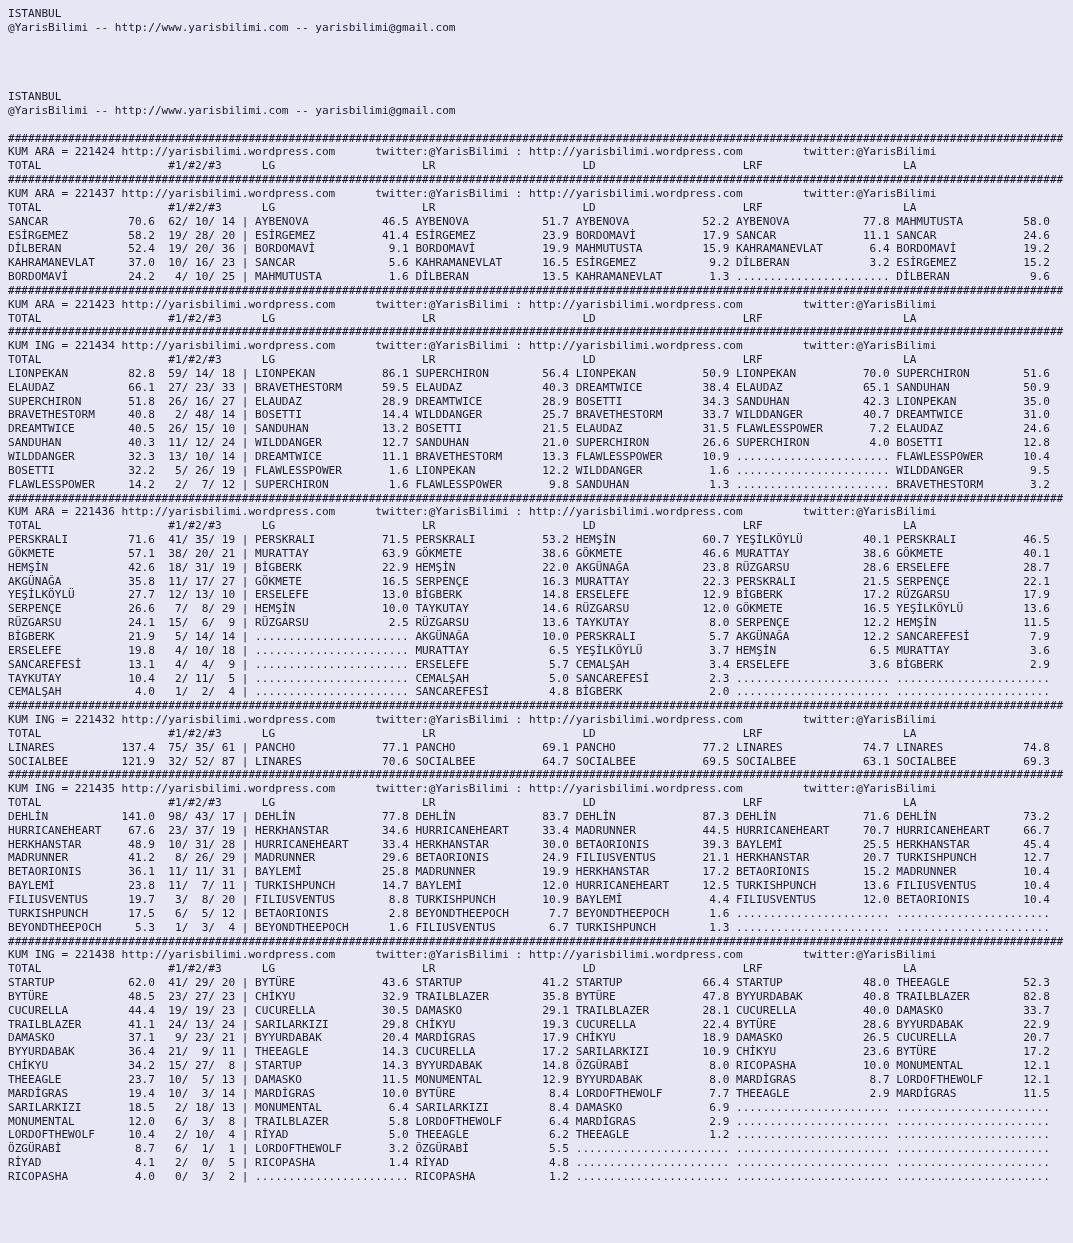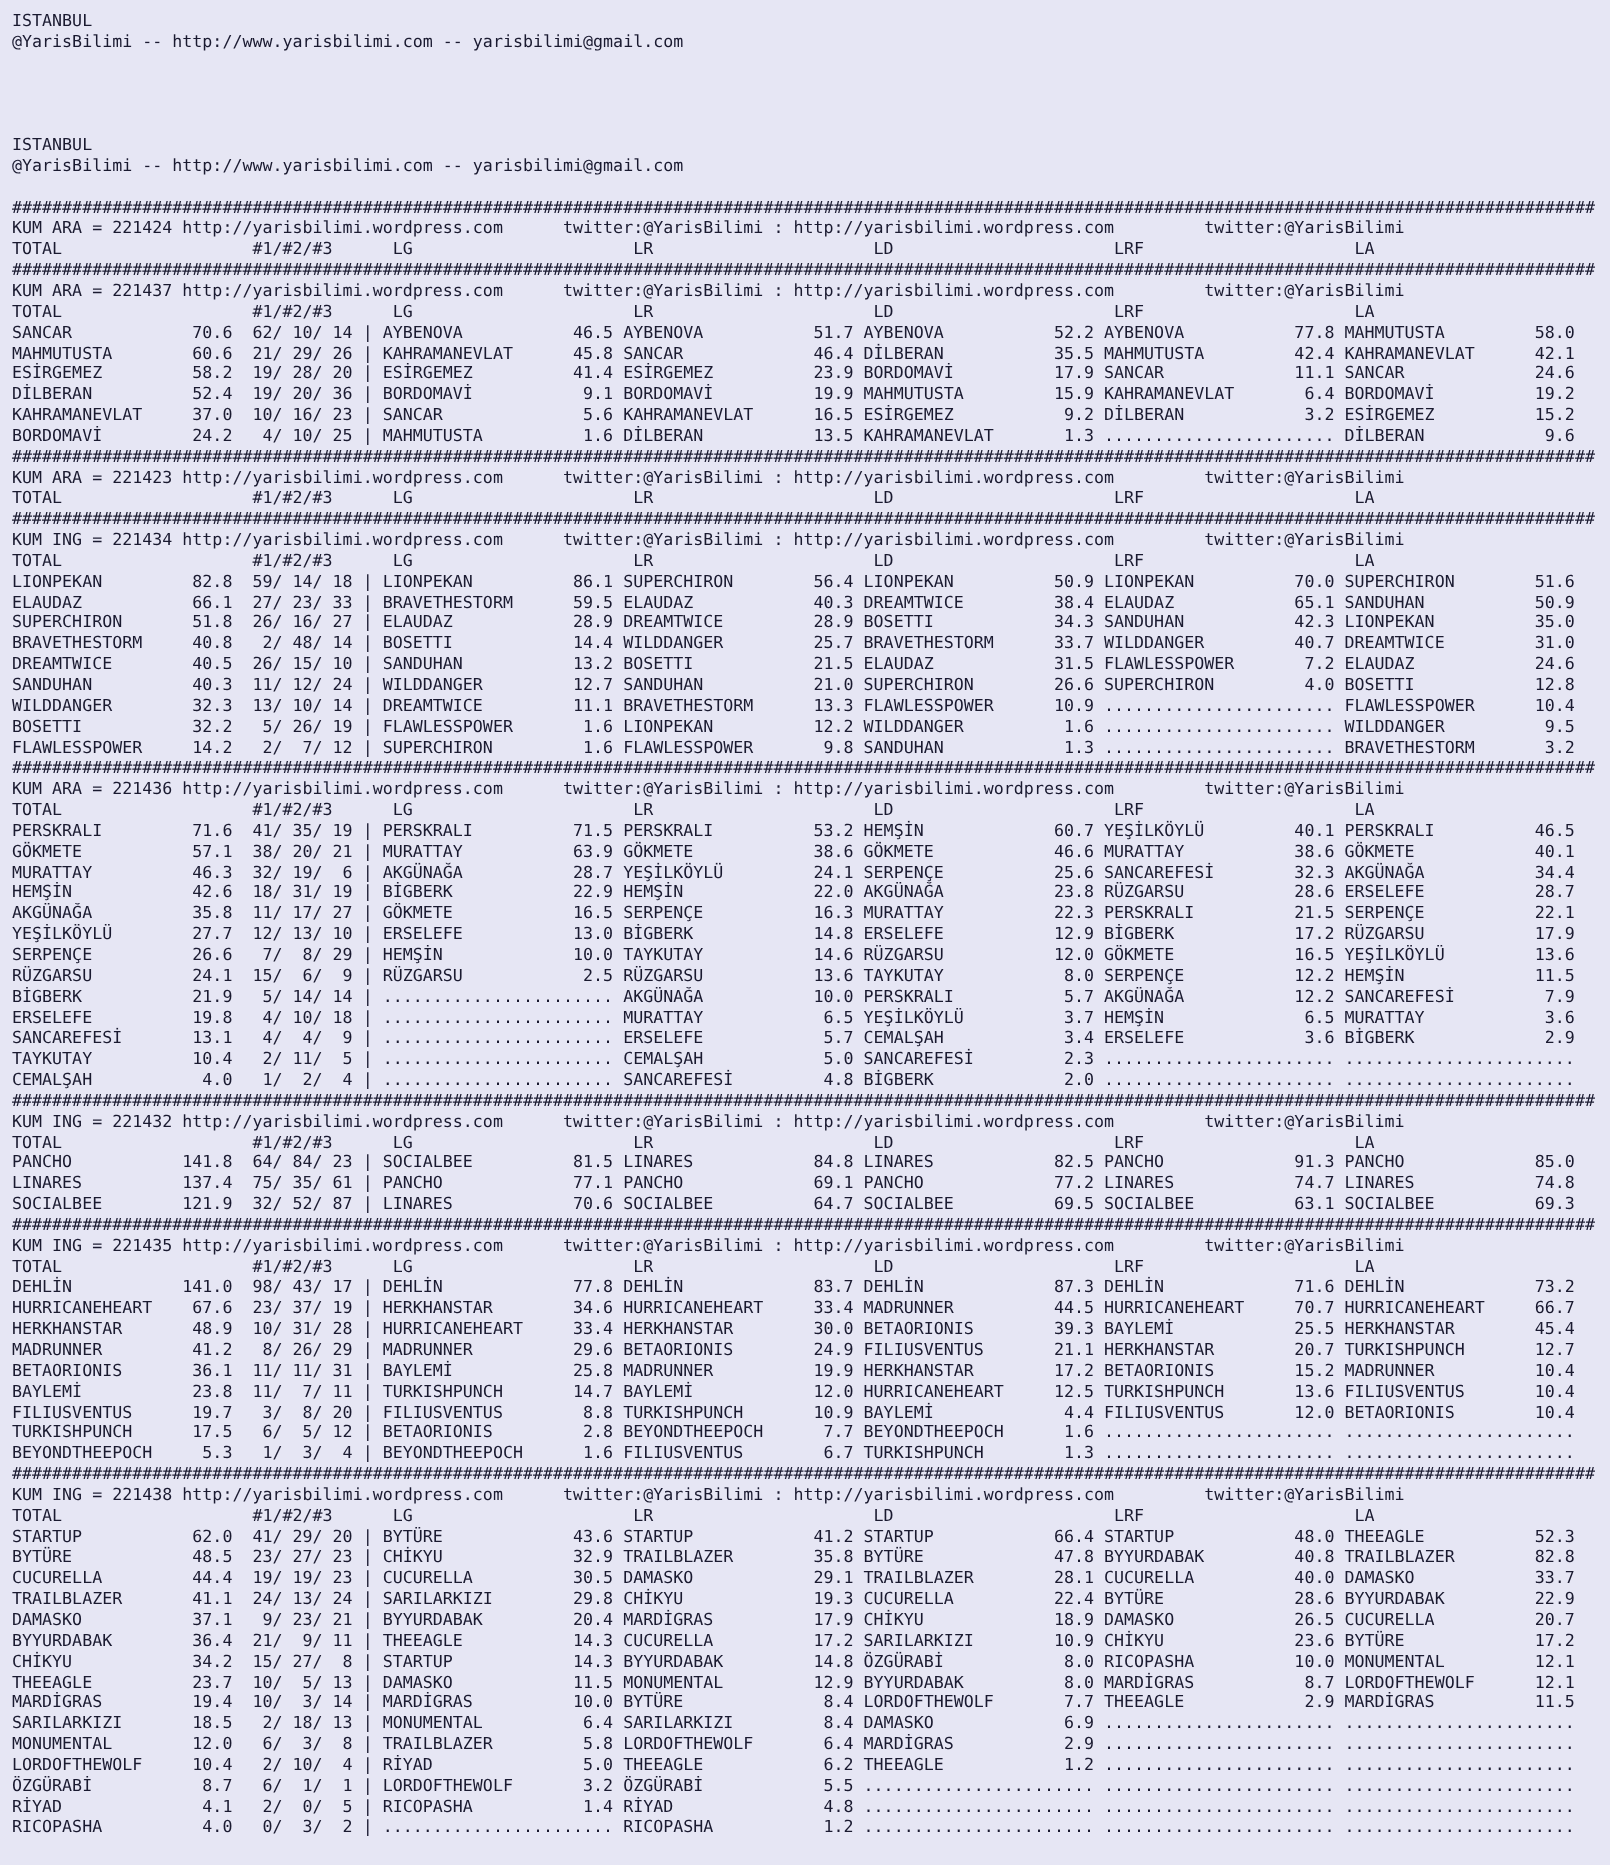--- a/index.html
+++ b/index.html
@@ -37,21 +37,20 @@
   <div class="line">@YarisBilimi -- http://www.yarisbilimi.com -- yarisbilimi@gmail.com</div>
   <div class="line"></div>
   <div id="report-body">
       <div class="line">##############################################################################################################################################################</div>
       <div class="line">KUM ARA = 221424 http://yarisbilimi.wordpress.com      twitter:@YarisBilimi : http://yarisbilimi.wordpress.com         twitter:@YarisBilimi</div>
       <div class="line">TOTAL                   #1/#2/#3      LG                      LR                      LD                      LRF                     LA</div>
       <div class="line">##############################################################################################################################################################</div>
       <div class="line">KUM ARA = 221437 http://yarisbilimi.wordpress.com      twitter:@YarisBilimi : http://yarisbilimi.wordpress.com         twitter:@YarisBilimi</div>
       <div class="line">TOTAL                   #1/#2/#3      LG                      LR                      LD                      LRF                     LA</div>
       <div class="line">SANCAR            70.6  62/ 10/ 14 | AYBENOVA           46.5 AYBENOVA           51.7 AYBENOVA           52.2 AYBENOVA           77.8 MAHMUTUSTA         58.0</div>
-      <div class="line">MAHMUTUSTA        60.6  21/ 29/ 26 | KAHRAMANEVLAT      45.8 SANCAR             46.4 DİLBERAN           35.5 MAHMUTUSTA         42.4 KAHRAMANEVLAT      42.1</div>
       <div class="line">ESİRGEMEZ         58.2  19/ 28/ 20 | ESİRGEMEZ          41.4 ESİRGEMEZ          23.9 BORDOMAVİ          17.9 SANCAR             11.1 SANCAR             24.6</div>
       <div class="line">DİLBERAN          52.4  19/ 20/ 36 | BORDOMAVİ           9.1 BORDOMAVİ          19.9 MAHMUTUSTA         15.9 KAHRAMANEVLAT       6.4 BORDOMAVİ          19.2</div>
       <div class="line">KAHRAMANEVLAT     37.0  10/ 16/ 23 | SANCAR              5.6 KAHRAMANEVLAT      16.5 ESİRGEMEZ           9.2 DİLBERAN            3.2 ESİRGEMEZ          15.2</div>
       <div class="line">BORDOMAVİ         24.2   4/ 10/ 25 | MAHMUTUSTA          1.6 DİLBERAN           13.5 KAHRAMANEVLAT       1.3 ....................... DİLBERAN            9.6</div>
       <div class="line">##############################################################################################################################################################</div>
       <div class="line">KUM ARA = 221423 http://yarisbilimi.wordpress.com      twitter:@YarisBilimi : http://yarisbilimi.wordpress.com         twitter:@YarisBilimi</div>
       <div class="line">TOTAL                   #1/#2/#3      LG                      LR                      LD                      LRF                     LA</div>
       <div class="line">##############################################################################################################################################################</div>
       <div class="line">KUM ING = 221434 http://yarisbilimi.wordpress.com      twitter:@YarisBilimi : http://yarisbilimi.wordpress.com         twitter:@YarisBilimi</div>
       <div class="line">TOTAL                   #1/#2/#3      LG                      LR                      LD                      LRF                     LA</div>
@@ -62,35 +61,33 @@
       <div class="line">DREAMTWICE        40.5  26/ 15/ 10 | SANDUHAN           13.2 BOSETTI            21.5 ELAUDAZ            31.5 FLAWLESSPOWER       7.2 ELAUDAZ            24.6</div>
       <div class="line">SANDUHAN          40.3  11/ 12/ 24 | WILDDANGER         12.7 SANDUHAN           21.0 SUPERCHIRON        26.6 SUPERCHIRON         4.0 BOSETTI            12.8</div>
       <div class="line">WILDDANGER        32.3  13/ 10/ 14 | DREAMTWICE         11.1 BRAVETHESTORM      13.3 FLAWLESSPOWER      10.9 ....................... FLAWLESSPOWER      10.4</div>
       <div class="line">BOSETTI           32.2   5/ 26/ 19 | FLAWLESSPOWER       1.6 LIONPEKAN          12.2 WILDDANGER          1.6 ....................... WILDDANGER          9.5</div>
       <div class="line">FLAWLESSPOWER     14.2   2/  7/ 12 | SUPERCHIRON         1.6 FLAWLESSPOWER       9.8 SANDUHAN            1.3 ....................... BRAVETHESTORM       3.2</div>
       <div class="line">##############################################################################################################################################################</div>
       <div class="line">KUM ARA = 221436 http://yarisbilimi.wordpress.com      twitter:@YarisBilimi : http://yarisbilimi.wordpress.com         twitter:@YarisBilimi</div>
       <div class="line">TOTAL                   #1/#2/#3      LG                      LR                      LD                      LRF                     LA</div>
       <div class="line">PERSKRALI         71.6  41/ 35/ 19 | PERSKRALI          71.5 PERSKRALI          53.2 HEMŞİN             60.7 YEŞİLKÖYLÜ         40.1 PERSKRALI          46.5</div>
       <div class="line">GÖKMETE           57.1  38/ 20/ 21 | MURATTAY           63.9 GÖKMETE            38.6 GÖKMETE            46.6 MURATTAY           38.6 GÖKMETE            40.1</div>
-      <div class="line">MURATTAY          46.3  32/ 19/  6 | AKGÜNAĞA           28.7 YEŞİLKÖYLÜ         24.1 SERPENÇE           25.6 SANCAREFESİ        32.3 AKGÜNAĞA           34.4</div>
       <div class="line">HEMŞİN            42.6  18/ 31/ 19 | BİGBERK            22.9 HEMŞİN             22.0 AKGÜNAĞA           23.8 RÜZGARSU           28.6 ERSELEFE           28.7</div>
       <div class="line">AKGÜNAĞA          35.8  11/ 17/ 27 | GÖKMETE            16.5 SERPENÇE           16.3 MURATTAY           22.3 PERSKRALI          21.5 SERPENÇE           22.1</div>
       <div class="line">YEŞİLKÖYLÜ        27.7  12/ 13/ 10 | ERSELEFE           13.0 BİGBERK            14.8 ERSELEFE           12.9 BİGBERK            17.2 RÜZGARSU           17.9</div>
       <div class="line">SERPENÇE          26.6   7/  8/ 29 | HEMŞİN             10.0 TAYKUTAY           14.6 RÜZGARSU           12.0 GÖKMETE            16.5 YEŞİLKÖYLÜ         13.6</div>
       <div class="line">RÜZGARSU          24.1  15/  6/  9 | RÜZGARSU            2.5 RÜZGARSU           13.6 TAYKUTAY            8.0 SERPENÇE           12.2 HEMŞİN             11.5</div>
       <div class="line">BİGBERK           21.9   5/ 14/ 14 | ....................... AKGÜNAĞA           10.0 PERSKRALI           5.7 AKGÜNAĞA           12.2 SANCAREFESİ         7.9</div>
       <div class="line">ERSELEFE          19.8   4/ 10/ 18 | ....................... MURATTAY            6.5 YEŞİLKÖYLÜ          3.7 HEMŞİN              6.5 MURATTAY            3.6</div>
       <div class="line">SANCAREFESİ       13.1   4/  4/  9 | ....................... ERSELEFE            5.7 CEMALŞAH            3.4 ERSELEFE            3.6 BİGBERK             2.9</div>
       <div class="line">TAYKUTAY          10.4   2/ 11/  5 | ....................... CEMALŞAH            5.0 SANCAREFESİ         2.3 ....................... .......................</div>
       <div class="line">CEMALŞAH           4.0   1/  2/  4 | ....................... SANCAREFESİ         4.8 BİGBERK             2.0 ....................... .......................</div>
       <div class="line">##############################################################################################################################################################</div>
       <div class="line">KUM ING = 221432 http://yarisbilimi.wordpress.com      twitter:@YarisBilimi : http://yarisbilimi.wordpress.com         twitter:@YarisBilimi</div>
       <div class="line">TOTAL                   #1/#2/#3      LG                      LR                      LD                      LRF                     LA</div>
-      <div class="line">PANCHO           141.8  64/ 84/ 23 | SOCIALBEE          81.5 LINARES            84.8 LINARES            82.5 PANCHO             91.3 PANCHO             85.0</div>
       <div class="line">LINARES          137.4  75/ 35/ 61 | PANCHO             77.1 PANCHO             69.1 PANCHO             77.2 LINARES            74.7 LINARES            74.8</div>
       <div class="line">SOCIALBEE        121.9  32/ 52/ 87 | LINARES            70.6 SOCIALBEE          64.7 SOCIALBEE          69.5 SOCIALBEE          63.1 SOCIALBEE          69.3</div>
       <div class="line">##############################################################################################################################################################</div>
       <div class="line">KUM ING = 221435 http://yarisbilimi.wordpress.com      twitter:@YarisBilimi : http://yarisbilimi.wordpress.com         twitter:@YarisBilimi</div>
       <div class="line">TOTAL                   #1/#2/#3      LG                      LR                      LD                      LRF                     LA</div>
       <div class="line">DEHLİN           141.0  98/ 43/ 17 | DEHLİN             77.8 DEHLİN             83.7 DEHLİN             87.3 DEHLİN             71.6 DEHLİN             73.2</div>
       <div class="line">HURRICANEHEART    67.6  23/ 37/ 19 | HERKHANSTAR        34.6 HURRICANEHEART     33.4 MADRUNNER          44.5 HURRICANEHEART     70.7 HURRICANEHEART     66.7</div>
       <div class="line">HERKHANSTAR       48.9  10/ 31/ 28 | HURRICANEHEART     33.4 HERKHANSTAR        30.0 BETAORIONIS        39.3 BAYLEMİ            25.5 HERKHANSTAR        45.4</div>
       <div class="line">MADRUNNER         41.2   8/ 26/ 29 | MADRUNNER          29.6 BETAORIONIS        24.9 FILIUSVENTUS       21.1 HERKHANSTAR        20.7 TURKISHPUNCH       12.7</div>
       <div class="line">BETAORIONIS       36.1  11/ 11/ 31 | BAYLEMİ            25.8 MADRUNNER          19.9 HERKHANSTAR        17.2 BETAORIONIS        15.2 MADRUNNER          10.4</div>

